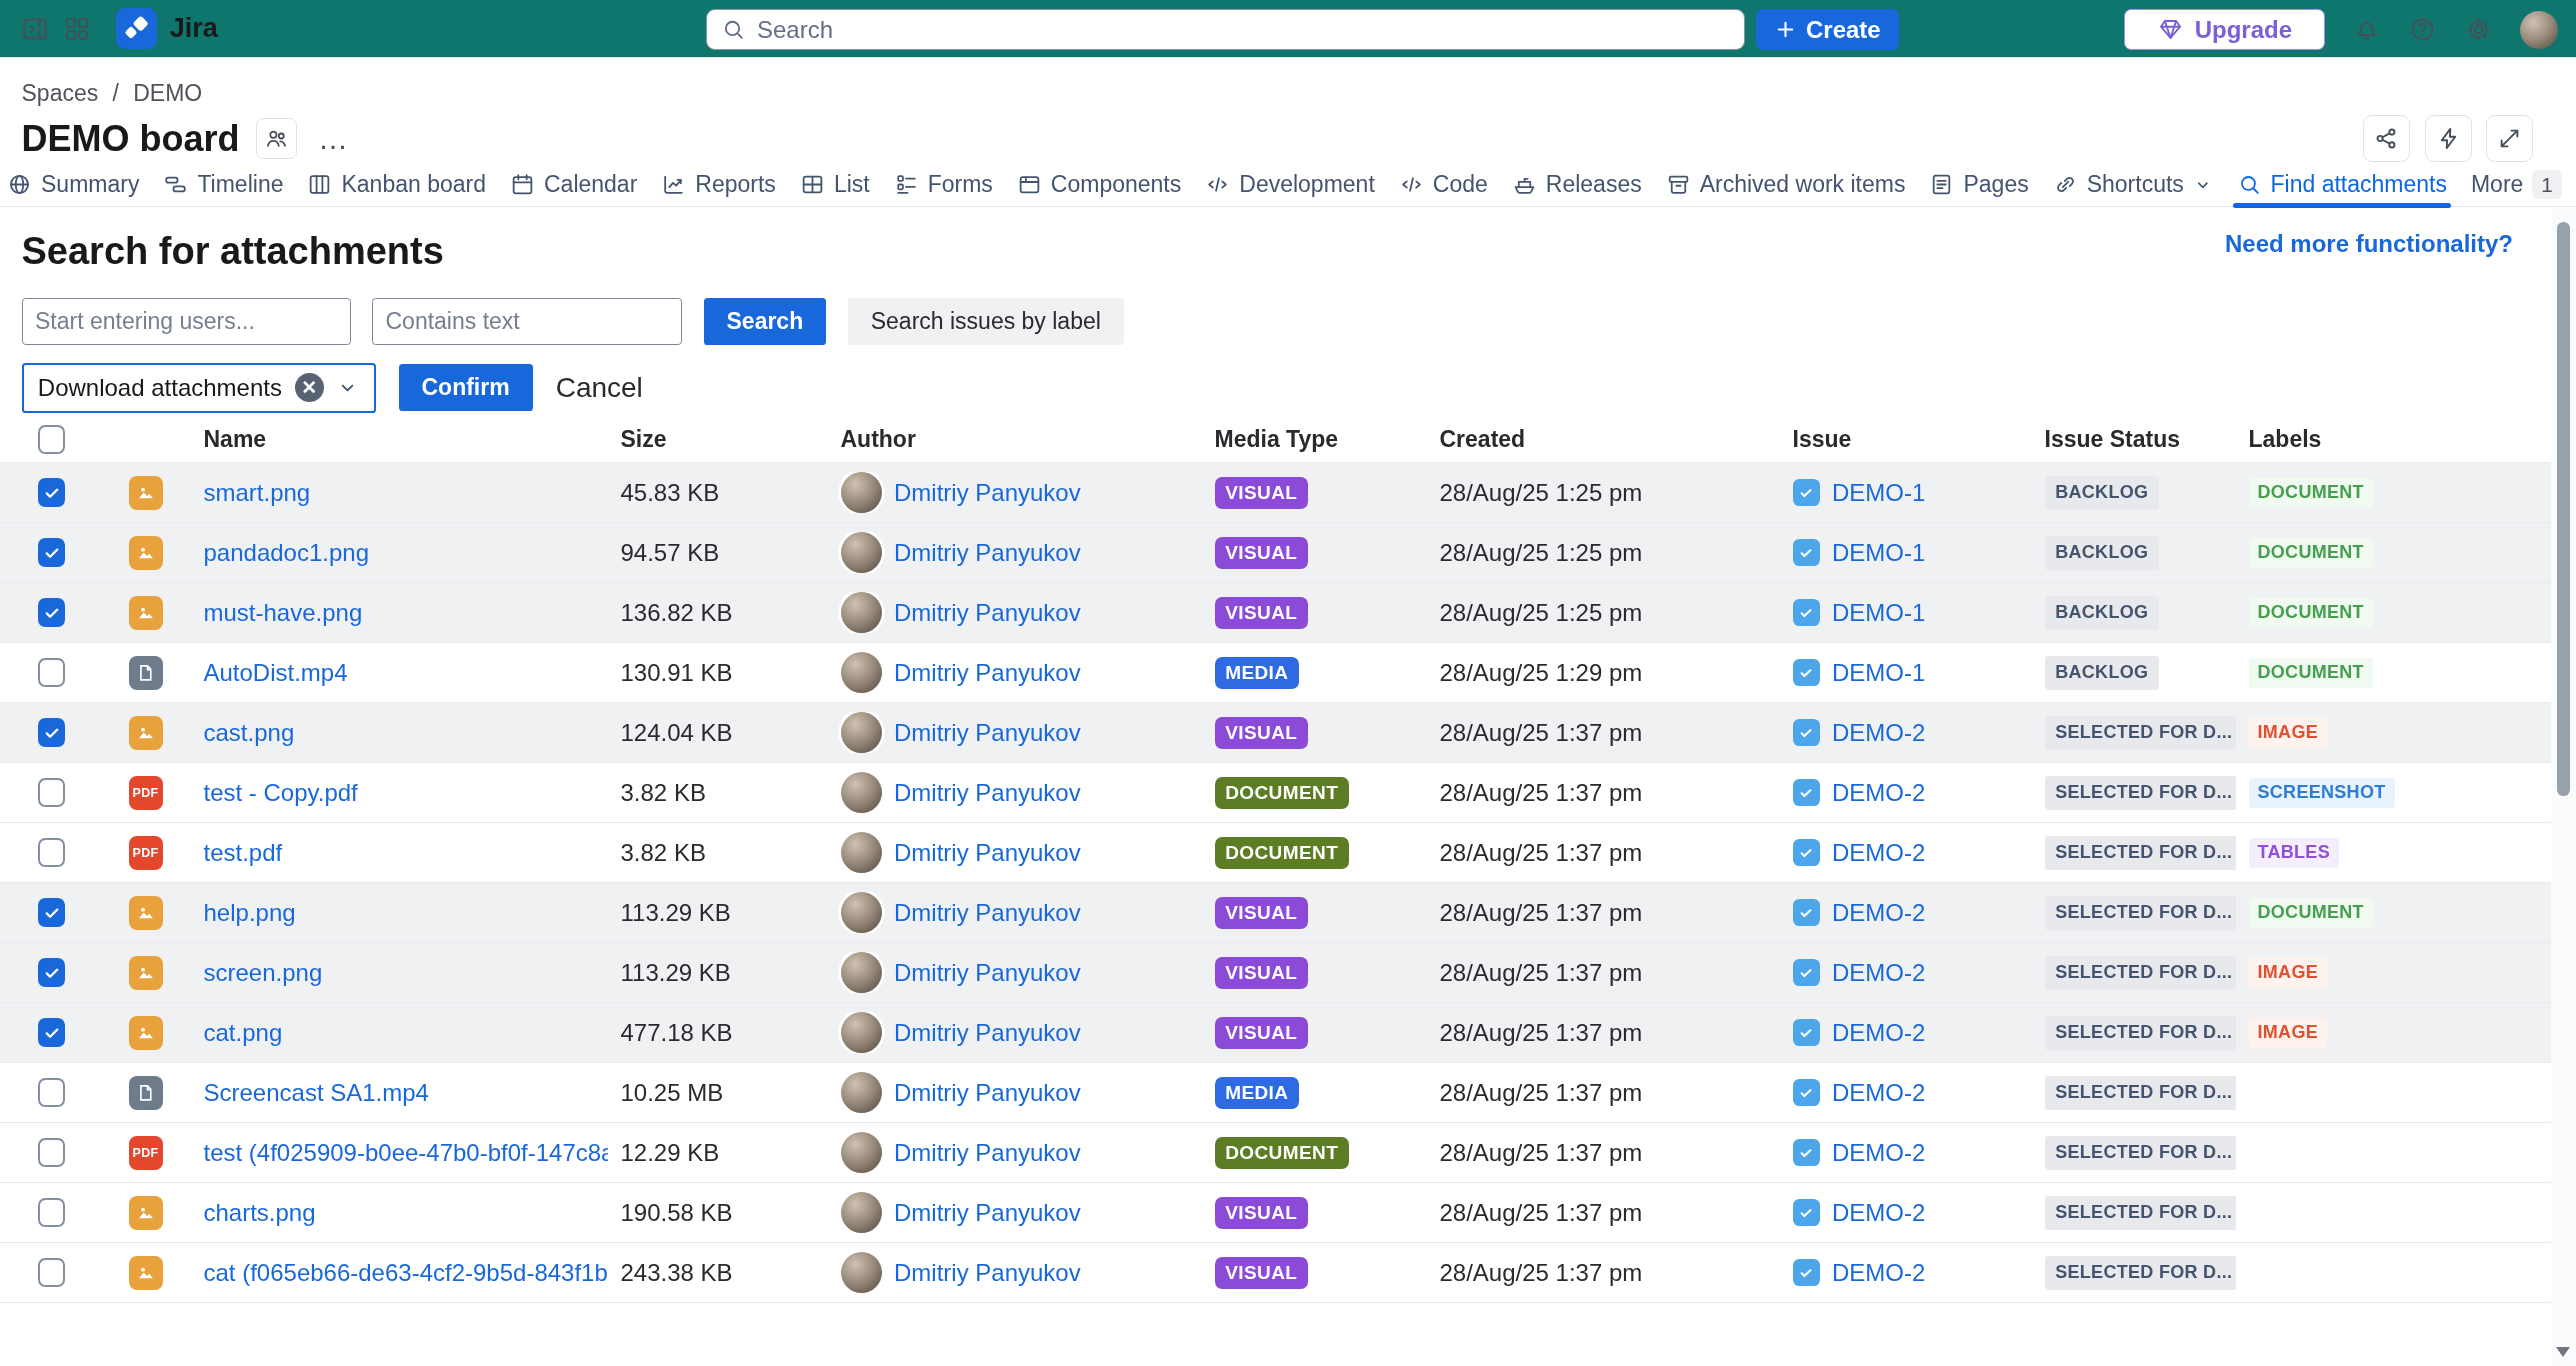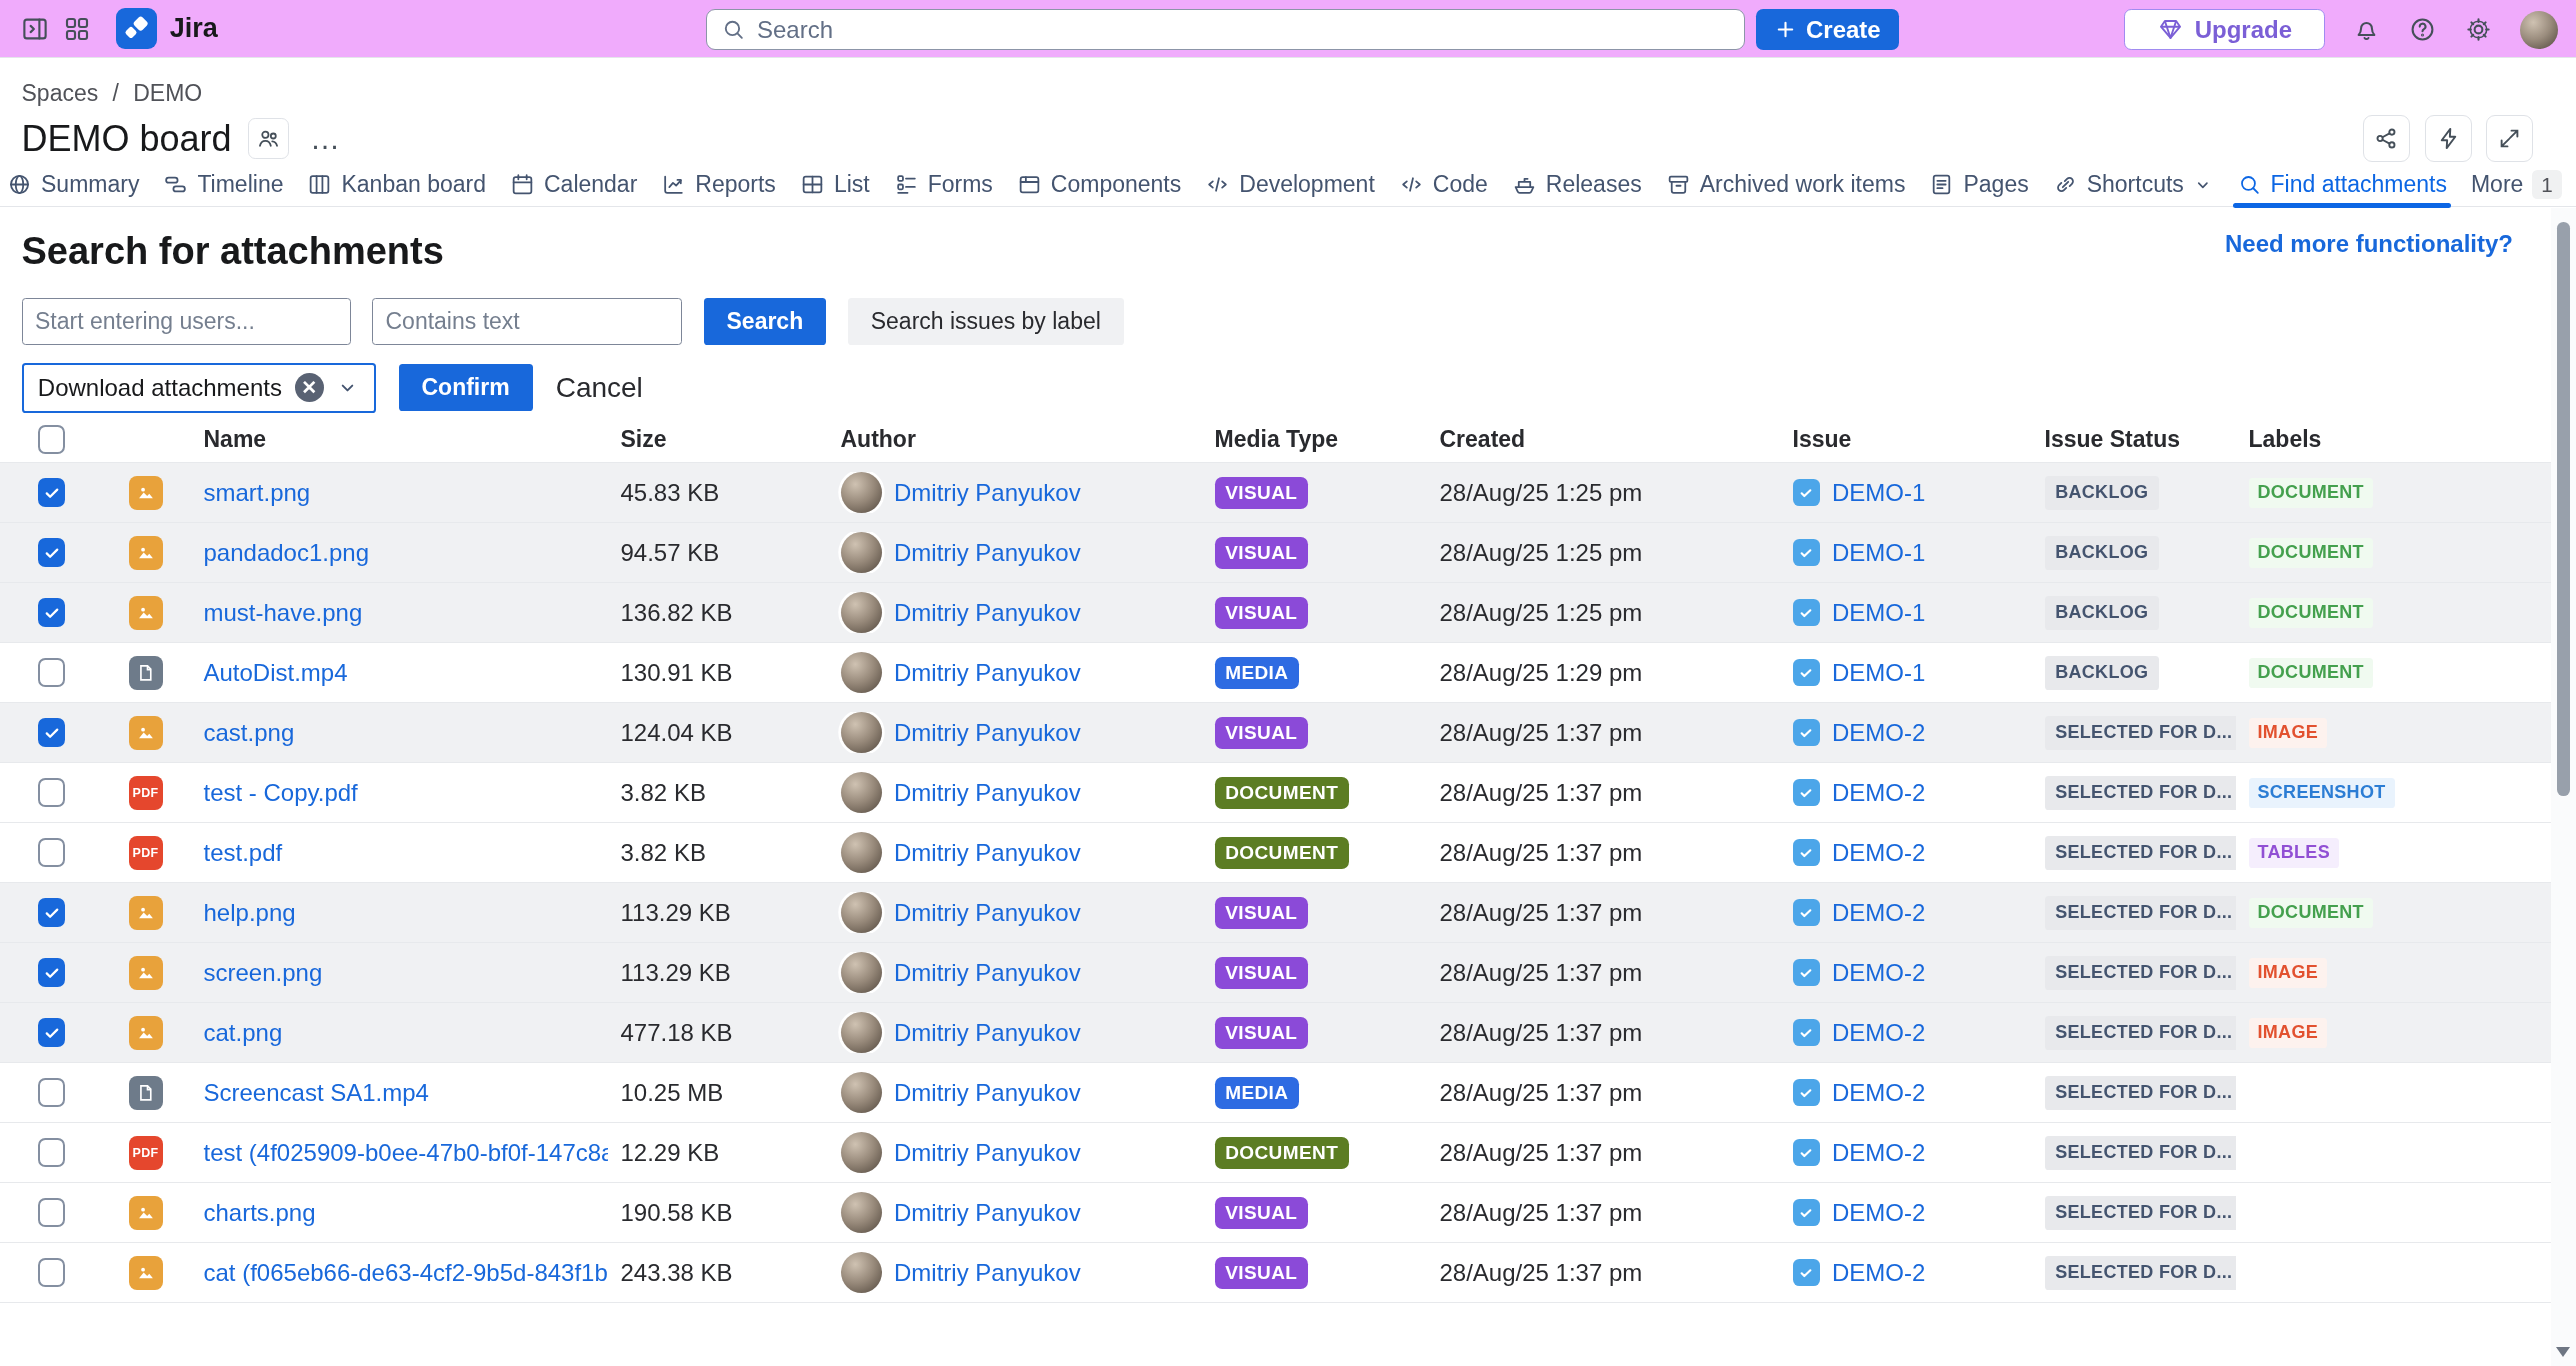--- a/index.html
+++ b/index.html
@@ -3,39 +3,39 @@
 <meta charset="utf-8">
 <style>
 *{margin:0;padding:0;box-sizing:border-box}
 html,body{width:2576px;height:1366px;overflow:hidden}
 body{font-family:"Liberation Sans",sans-serif;background:#fff;color:#292A2E;position:relative}
 a{text-decoration:none;color:#1868DB}
 button{font-family:inherit;cursor:pointer}
 svg{display:block}
 
 
-.topbar{position:relative;height:58px;border-bottom:1.8px solid #E4E6EA;display:flex;align-items:center;padding:0 19.7px;gap:12px;background:#f0abfc}
+.topbar{position:relative;height:58px;border-bottom:1.8px solid #E4E6EA;display:flex;align-items:center;padding:0 19.7px;gap:12px;background:#0f766e}
 .icon-btn{background:none;border:none;display:flex;align-items:center;justify-content:center;color:#454F59}
 .logo{display:flex;align-items:center;gap:12.5px;margin-left:12.5px}
 .logo-tile{width:41px;height:41px;border-radius:9px;background:#1868DB;display:flex;align-items:center;justify-content:center}
 .app-name{font-size:27px;font-weight:700;color:#18191B}
 .gsearch{position:absolute;left:706px;top:9px;width:1039px;height:41px;border:1.8px solid #8C95A8;border-radius:9px;display:flex;align-items:center;padding:0 14.3px;gap:10.7px;background:#fff}
 .gsearch input{border:none;outline:none;font-size:24px;flex:1;color:#292A2E}
 .gsearch input::placeholder{color:#626F86}
 .create-btn{position:absolute;left:1756px;top:9px;height:41px;padding:8px 18px;background:#1868DB;color:#fff;font-size:24px;font-weight:600;border:none;border-radius:7.2px;display:flex;align-items:center;gap:9px}
 .tb-right{position:absolute;right:18px;top:0;height:59px;display:flex;align-items:center;gap:27px}
 .upgrade-btn{display:flex;align-items:center;gap:10.7px;border:1.8px solid #A08BF0;color:#7B5FD6;background:#fff;font-size:24px;font-weight:600;height:41px;padding:0 32px;border-radius:7.2px}
 .avatar{width:38px;height:38px;border-radius:50%;background:radial-gradient(circle at 35% 30%,#cfc2b2 0%,#9a8c7d 48%,#4e443a 100%)}
 
 
 .pagehead{padding:21.5px 21.5px 0}
 .breadcrumb{font-size:23px;color:#505258;display:flex;gap:14.3px;align-items:center}
 .breadcrumb a{color:#505258}
 .title-row{display:flex;align-items:center;margin-top:7.2px;gap:16px;height:50px}
-.page-title{font-size:36px;font-weight:400;color:#18191B}
+.page-title{font-size:36px;font-weight:700;color:#18191B}
 .small-btn{width:41px;height:41px;border:1.8px solid #DFE2E7;border-radius:7.2px;background:#fff;display:flex;align-items:center;justify-content:center;color:#454F59}
 .dots-btn{border:none;background:none;color:#454F59;font-size:30px;letter-spacing:1.8px;line-height:18px;padding:0 5.4px}
 .title-actions{margin-left:auto;display:flex;gap:14.3px;margin-right:21.5px}
 .tool-btn{width:47px;height:47px;border:1.8px solid #DFE2E7;border-radius:9px;background:#fff;display:flex;align-items:center;justify-content:center;color:#454F59}
 
 
 .tabs{display:flex;align-items:center;gap:24px;padding:0 7px;border-bottom:1.8px solid #E4E6EA;height:43px}
 .tabs-list{display:contents}
 .tab{display:flex;align-items:center;gap:9px;font-size:23px;color:#44546F;height:43px;position:relative;white-space:nowrap}
 .tab.active{color:#0C66E4}

